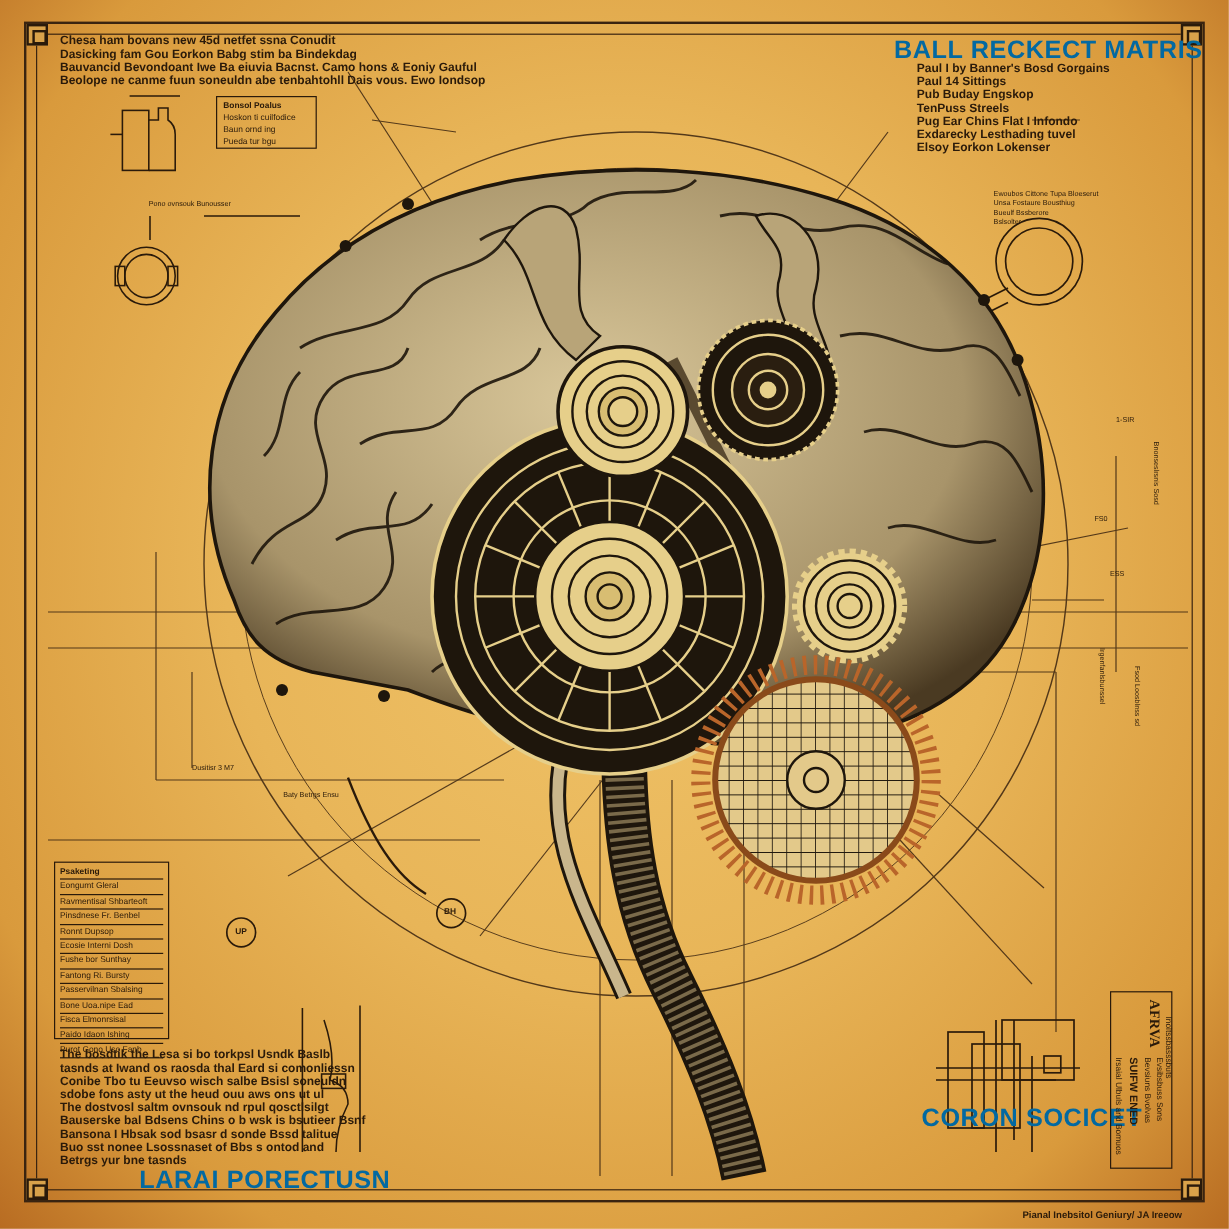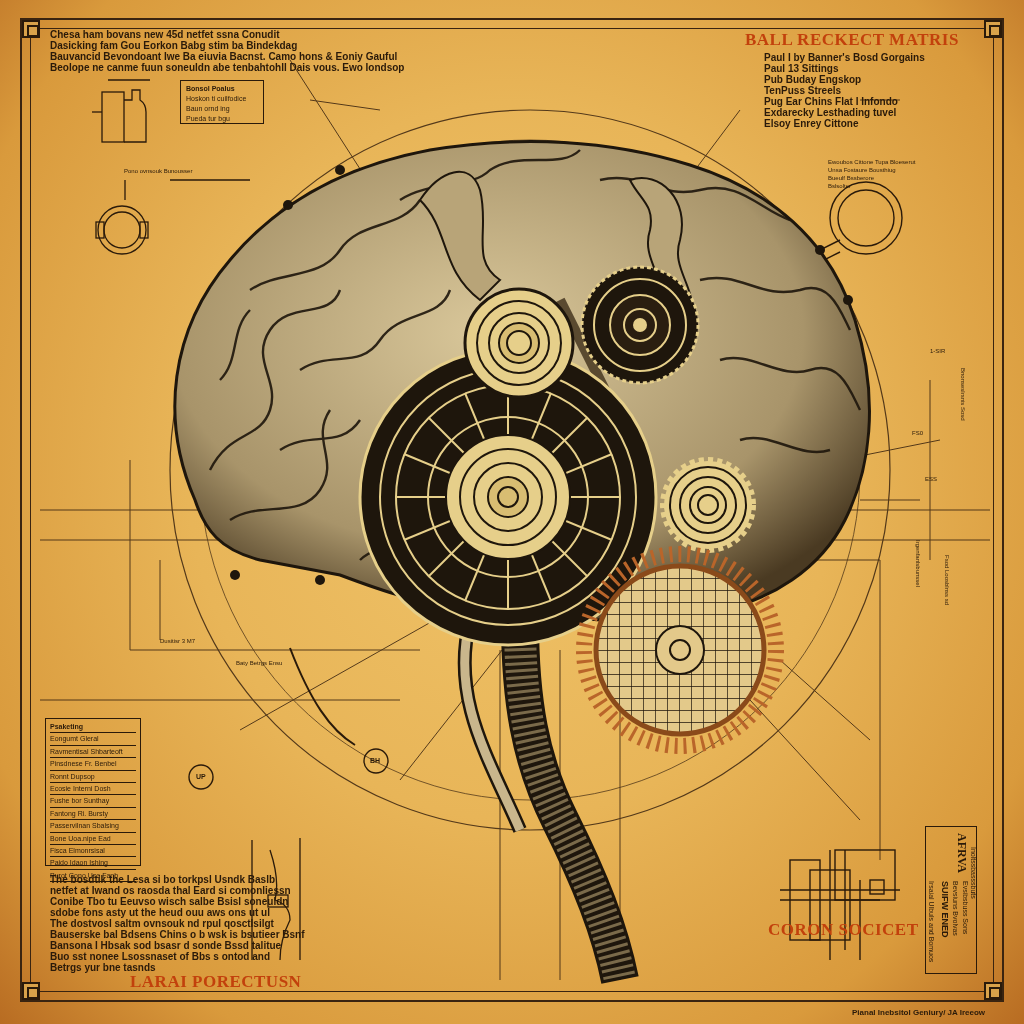--- a/index.html
+++ b/index.html
@@ -9,21 +9,21 @@
       font-family: "Liberation Serif", serif;
       background: radial-gradient(ellipse at 50% 45%, #f0c46a 0%, #e8b558 45%, #d99a3c 80%, #b86c22 100%);
       color: #2a1a0a;
     }
     .frame-outer { position: absolute; left: 20px; top: 18px; width: 984px; height: 984px; border: 2px solid #3a2410; }
     .frame-inner { position: absolute; left: 30px; top: 28px; width: 964px; height: 964px; border: 1px solid #3a2410; }
     .corner { position: absolute; width: 18px; height: 18px; border: 2px solid #2a1a0a; background: #d9a24a; }
     .corner::after { content: ""; position: absolute; left: 3px; top: 3px; width: 8px; height: 8px; border: 2px solid #2a1a0a; }
     svg.art { position: absolute; left: 0; top: 0; }
     .txt { position: absolute; font-family: "Liberation Sans", sans-serif; font-size: 8px; line-height: 10px; color: #2a1a0a; white-space: nowrap; }
-    .title-big { position: absolute; font-family: Liberation Serif, serif; font-weight: bold; font-size: 17px; letter-spacing: 0.5px; color: #c2410c; }
+    .title-big { position: absolute; font-family: Liberation Sans, sans-serif; font-weight: bold; font-size: 21px; letter-spacing: 0.5px; color: #0369a1; }
     .notes-block p { font-size: 10px; line-height: 11px; font-weight: bold; }
     .legend-box { position: absolute; left: 45px; top: 718px; width: 96px; height: 148px; border: 1.5px solid #2a1a0a; padding: 2px 4px; }
     .legend-box .row { font-family: "Liberation Sans", sans-serif; font-size: 7px; line-height: 11.4px; border-bottom: 1px solid #2a1a0a; white-space: nowrap; overflow: hidden; }
     .legend-box .row.head { font-weight: bold; }
     .cartouche-box { position: absolute; left: 180px; top: 80px; width: 84px; height: 44px; border: 1.5px solid #2a1a0a; padding: 3px 5px; }
     .cartouche-box div { font-family: "Liberation Sans", sans-serif; font-size: 7px; line-height: 10px; white-space: nowrap; }
     .stamp-box { position: absolute; left: 925px; top: 826px; width: 52px; height: 148px; border: 1.5px solid #2a1a0a; }
     .stamp-box .vert { position: absolute; writing-mode: vertical-rl; font-family: "Liberation Sans", sans-serif; font-size: 7px; white-space: nowrap; }
     .stamp-box .vert.big { font-size: 12px; font-weight: bold; font-family: "Liberation Serif", serif; }
     .vlabel { position: absolute; writing-mode: vertical-rl; font-family: "Liberation Sans", sans-serif; font-size: 6px; white-space: nowrap; }
@@ -211,26 +211,26 @@
   <g stroke="#2a1a0a" stroke-width="1.4" fill="none">
     <circle cx="201" cy="777" r="12"></circle>
     <circle cx="376" cy="761" r="12"></circle>
     <path d="M290 648 C310 700 330 730 355 745" stroke-width="2"></path>
   </g>
 </svg>
 
 <div class="title-big" style="left:745px;top:30px;">BALL RECKECT MATRIS</div>
 <div class="txt notes-block" style="left:764px;top:52px;">
   <p>Paul I by Banner's Bosd Gorgains</p>
-  <p>Paul 13 Sittings</p>
+  <p>Paul 14 Sittings</p>
   <p>Pub Buday Engskop</p>
   <p>TenPuss Streels</p>
   <p>Pug Ear Chins Flat I Infondo</p>
   <p>Exdarecky Lesthading tuvel</p>
-  <p>Elsoy Enrey Cittone</p>
+  <p>Elsoy Eorkon Lokenser</p>
 </div>
 
 <div class="txt notes-block" style="left:50px;top:29px;">
   <p>Chesa ham bovans new 45d netfet ssna Conudit</p>
   <p>Dasicking fam Gou Eorkon Babg stim ba Bindekdag</p>
   <p>Bauvancid Bevondoant Iwe Ba eiuvia Bacnst. Camo hons &amp; Eoniy Gauful</p>
   <p>Beolope ne canme fuun soneuldn abe tenbahtohll Dais vous. Ewo Iondsop</p>
 </div>
 
 <div class="cartouche-box">
@@ -263,31 +263,31 @@
   <div class="row">Fantong Ri. Bursty</div>
   <div class="row">Passervilnan Sbalsing</div>
   <div class="row">Bone Uoa.nipe Ead</div>
   <div class="row">Fisca Elmonrsisal</div>
   <div class="row">Paido Idaon Ishing</div>
   <div class="row">Purot Gono Uso Fanb</div>
 </div>
 
 <div class="txt notes-block" style="left:50px;top:874px;">
   <p>The bosdtik the Lesa si bo torkpsl Usndk Baslb</p>
-  <p>netfet at Iwand os raosda thal Eard si comonliessn</p>
+  <p>tasnds at Iwand os raosda thal Eard si comonliessn</p>
   <p>Conibe Tbo tu Eeuvso wisch salbe Bsisl soneuldn</p>
   <p>sdobe fons asty ut the heud ouu aws ons ut ul</p>
   <p>The dostvosl saltm ovnsouk nd rpul qosctlsilgt</p>
   <p>Bauserske bal Bdsens Chins o b wsk is bsutieer Bsnf</p>
   <p>Bansona I Hbsak sod bsasr d sonde Bssd talitue</p>
   <p>Buo sst nonee Lsossnaset of Bbs s ontod and</p>
   <p>Betrgs yur bne tasnds</p>
 </div>
 
-<div class="title-big" style="left:130px;top:972px;">LARAI PORECTUSN</div>
+<div class="title-big" style="left:116px;top:972px;">LARAI PORECTUSN</div>
 <div class="title-big" style="left:768px;top:920px;">CORON SOCICET</div>
 <div class="txt" style="left:852px;top:1008px;font-size:8px;font-weight:bold;">Pianal Inebsitol Geniury/ JA Ireeow</div>
 
 <div class="stamp-box">
   <div class="vert big" style="left:28px;top:6px;">AFRVA</div>
   <div class="vert" style="left:2px;top:54px;">Irsaial Ulbuls and Bomuos</div>
   <div class="vert" style="left:14px;top:54px;font-weight:bold;font-size:9px;">SUIFW ENED</div>
   <div class="vert" style="left:26px;top:54px;">Bevsiuns Bvolvas</div>
   <div class="vert" style="left:36px;top:54px;">Evsibsbuss Sons</div>
   <div class="vert" style="left:44px;top:20px;">Inoltssbasssbuts</div>

